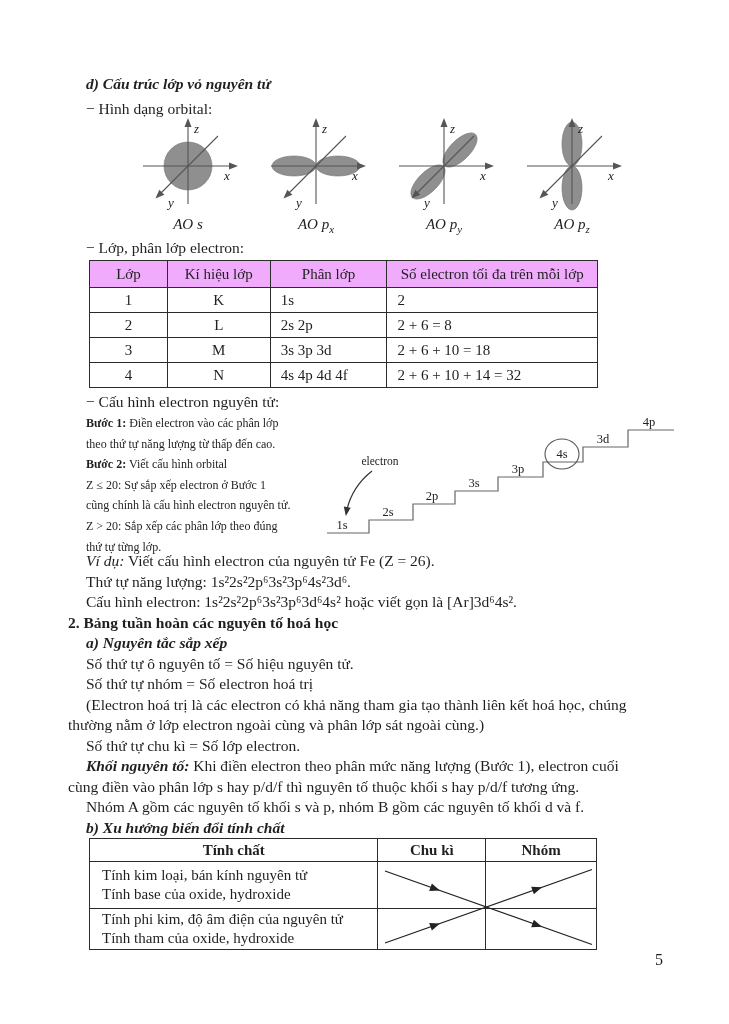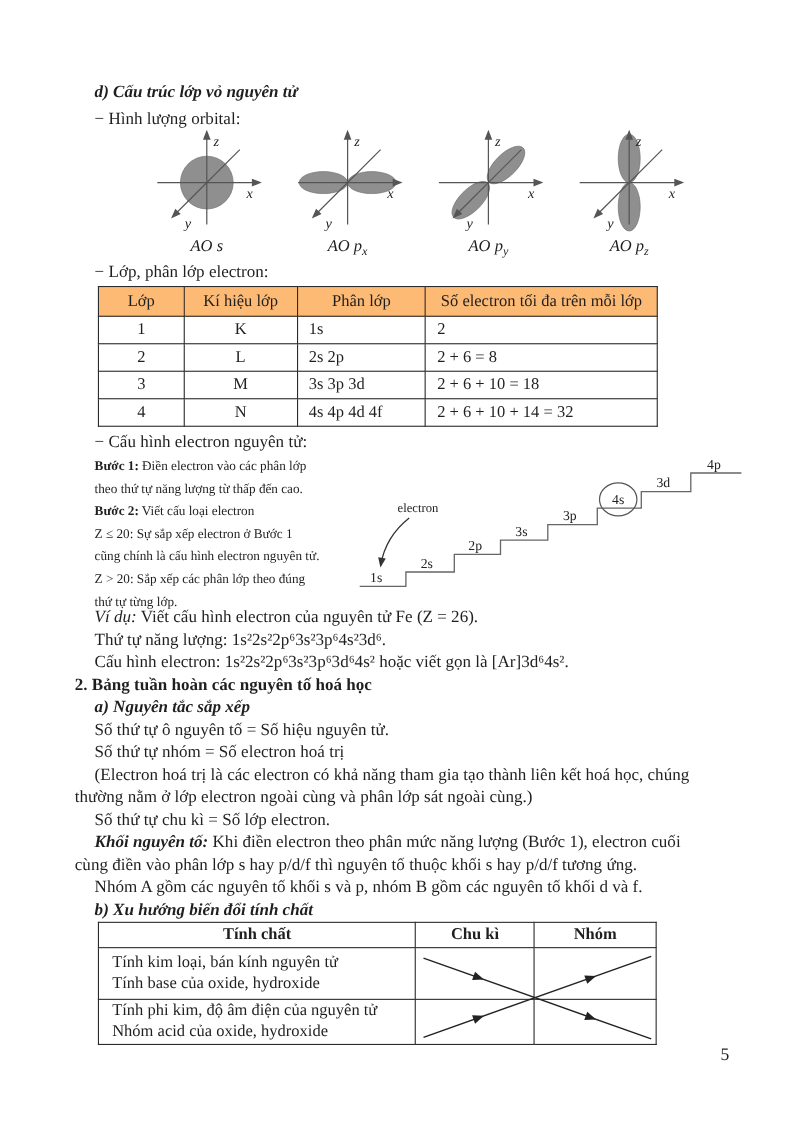--- a/index.html
+++ b/index.html
@@ -23,21 +23,21 @@
   .tile-label sub { font-size:11px; }
   .lobe { fill:#8f8f8f; stroke:#707070; stroke-width:0.6; }
   .axis { stroke:#555; stroke-width:1.1; fill:none; }
   .ah { fill:#555; }
   svg text { font-family:"Liberation Serif","DejaVu Serif",serif; fill:#222; }
   .ax-lab { font-size:13px; font-style:italic; }
 
   
   table.shell { border-collapse:collapse; width:509px; font-size:15px; line-height:normal; }
   table.shell th, table.shell td { border:1px solid #2b2b2b; padding:0; }
-  table.shell th { background:#fdba74; font-weight:normal; height:26px; text-align:center; }
+  table.shell th { background:#f0abfc; font-weight:normal; height:26px; text-align:center; }
   table.shell td { height:24px; text-align:center; }
   table.shell td.lft { text-align:left; padding-left:10px; }
 
   
   .steps { left:68px; top:413px; width:276px; font-size:12px; line-height:20.6px; }
 
   
   .rest { left:68px; top:551px; width:574px; }
 
   
@@ -52,21 +52,21 @@
 
   .page-num { left:655px; top:950px; font-size:16px; }
 </style>
 </head>
 <body>
 
 <div class="page">
 
   <div class="abs" style="left:68px; top:74px; width:574px;">
     <p class="bi indent">d) Cấu trúc lớp vỏ nguyên tử</p>
-    <p class="indent" style="margin-top:4px;">− Hình lượng orbital:</p>
+    <p class="indent" style="margin-top:4px;">− Hình dạng orbital:</p>
   </div>
 
   <div class="abs orbitals">
 
     <div class="tile">
       <svg width="120" height="96" viewBox="0 0 120 96">
         <circle class="lobe" cx="60" cy="50" r="24"></circle>
         <line class="axis" x1="60" y1="88" x2="60" y2="10"></line>
         <polygon class="ah" points="0,-5 -3.5,4 3.5,4" transform="translate(60,7)"></polygon>
         <line class="axis" x1="15" y1="50" x2="102" y2="50"></line>
@@ -178,21 +178,21 @@
   </table>
 
   <p class="abs indent" style="left:68px; top:392px;">− Cấu hình electron nguyên tử:</p>
 
   <div class="abs steps">
     <p class="indent">
         <span class="l"><b>Bước 1:</b><span> Điền electron vào các phân lớp</span></span>
         <span class="l">theo thứ tự năng lượng từ thấp đến cao.</span>
       </p>
     <p class="indent">
-        <span class="l"><b>Bước 2:</b><span> Viết cấu loại electron</span></span>
+        <span class="l"><b>Bước 2:</b><span> Viết cấu hình orbital</span></span>
       </p>
     <p class="indent">
         <span class="l">Z ≤ 20: Sự sắp xếp electron ở Bước 1</span>
         <span class="l">cũng chính là cấu hình electron nguyên tử.</span>
       </p>
     <p class="indent">
         <span class="l">Z &gt; 20: Sắp xếp các phân lớp theo đúng</span>
         <span class="l">thứ tự từng lớp.</span>
       </p>
   </div>
@@ -246,21 +246,21 @@
             <td class="props">
               <div>Tính kim loại, bán kính nguyên tử</div>
               <div>Tính base của oxide, hydroxide</div>
             </td>
             <td></td>
             <td></td>
           </tr>
           <tr class="r2">
             <td class="props">
               <div>Tính phi kim, độ âm điện của nguyên tử</div>
-              <div>Nhóm acid của oxide, hydroxide</div>
+              <div>Tính tham của oxide, hydroxide</div>
             </td>
             <td></td>
             <td></td>
           </tr>
         </tbody>
       </table>
       <svg class="trend-arrows" width="510" height="112" viewBox="0 0 510 112">
         <line x1="296" y1="33" x2="503" y2="106.5" stroke="#222" stroke-width="1.3"></line>
         <line x1="296" y1="105" x2="503" y2="31.5" stroke="#222" stroke-width="1.3"></line>
         <polygon points="-9,-4 1,0 -9,4" transform="translate(350,52.2) rotate(19.6)" fill="#222"></polygon>

